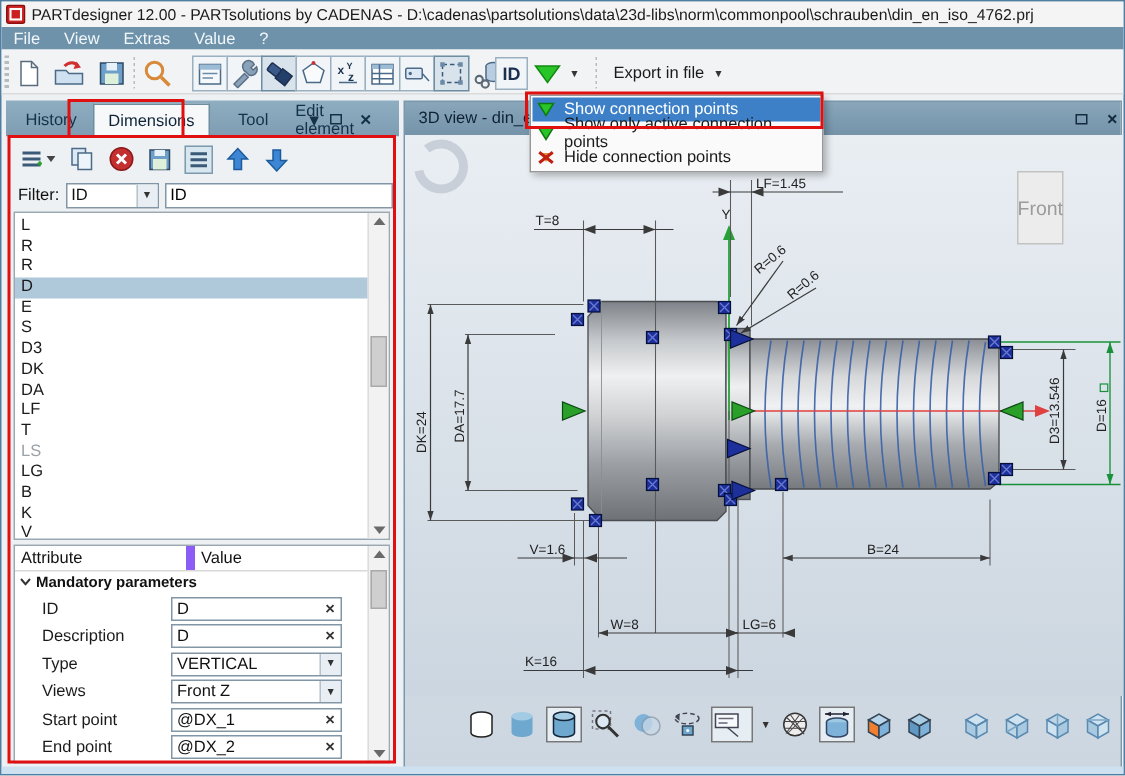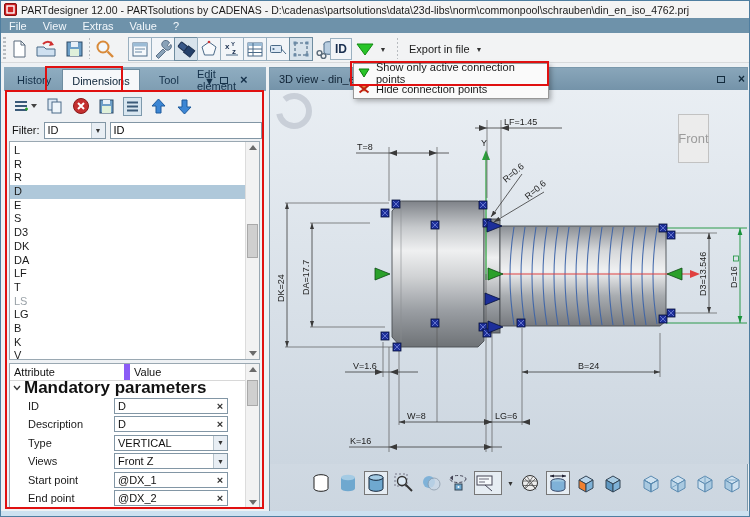--- a/index.html
+++ b/index.html
@@ -45,21 +45,21 @@
 .sb{position:absolute;width:14px;background:#f2f2f2;border-left:1px solid #dcdcdc}
 .sb .th{position:absolute;left:1px;width:11px;background:#cfcfcf;border:1px solid #a9a9a9}
 .sb .ar{position:absolute;left:3px;width:0;height:0;border-left:4px solid transparent;border-right:4px solid transparent}
 .ar.up{border-bottom:5px solid #6a6a6a}
 .ar.dn{border-top:5px solid #6a6a6a}
 
 .attr-table{position:absolute;left:8px;top:362px;width:251px;height:146px;border:1px solid #9aa8b2;background:#fff;overflow:hidden}
 .th-row{display:flex;height:17px;border-bottom:1px solid #d8d8d8}
 .th-c{font-size:11px;color:#111;padding:2px 0 0 4px}
 .th-c:first-child{width:120px;border-right:6px solid #8b5cf6}
-.group-row{height:14px;display:flex;align-items:center;gap:3px;padding-left:3px;font-size:17px;color:#111;font-weight:bold}
+.group-row{height:14px;display:flex;align-items:center;gap:3px;padding-left:3px;font-size:10px;color:#111;font-weight:bold}
 .trow{display:flex;align-items:center;height:16px;margin-top:2.5px}
 .tattr{width:104px;padding-left:18px;font-size:11px;color:#1a1a1a}
 .tval{width:114px;height:16px;border:1px solid #8296a5;background:#fff;display:flex;align-items:center;justify-content:space-between;padding-left:3px;font-size:11px}
 .tctl{width:14px;text-align:center;color:#333;font-size:11px;font-weight:bold}
 .tcaret{width:14px;height:14px;background:#e8eef4;border-left:1px solid #b8c4cc;display:flex;align-items:center;justify-content:center}
 
 .viewport{position:absolute;left:268px;top:66px;width:479px;height:448px;border:1px solid #7a98ac;background:linear-gradient(#e9eef3,#ccd6e0)}
 .vtitle{position:absolute;left:0;top:0;width:100%;height:22px;background:linear-gradient(#89a6ba,#7493a9);display:flex;align-items:center;padding-left:9px;color:#0e2234;font-size:11px}
 .vbtn{position:absolute;top:5px;width:13px;height:12px;display:flex;align-items:center;justify-content:center;color:#132b3d;font-weight:bold;font-size:10px}
 .front-btn{position:absolute;left:408px;top:46px;width:31px;height:49px;background:#ececec;border:1px solid #c2c2c2;display:flex;align-items:center;justify-content:center;color:#9b9b9b;font-size:13px}
@@ -678,20 +678,26 @@
             <polygon points="4,8 11,12 11,20 4,16" fill="#bcd6e8" stroke="#5a8ab0"></polygon>
             <polygon points="11,12 18,8 18,16 11,20" fill="#cfe2f0" stroke="#5a8ab0"></polygon>
             <line x1="11" y1="12" x2="11" y2="20" stroke="#7aa6c6"></line>
           </svg>
       </span>
 
     </div>
   </div>
 
   <div class="popup">
+    <div class="pmi hl">
+      <svg width="12" height="10">
+          <polygon points="1,1 11,1 6,9" fill="#28c428" stroke="#0e7a0e"></polygon>
+        </svg>
+      <span>Show connection points</span>
+    </div>
     <div class="pmi">
       <svg width="12" height="10">
           <polygon points="1,1 11,1 6,9" fill="#28c428" stroke="#0e7a0e"></polygon>
         </svg>
       <span>Show only active connection points</span>
     </div>
     <div class="pmi">
       <svg width="12" height="10">
           <polygon points="2,2 10,2 6,8" fill="#e09040"></polygon>
           <path d="M1.5 1.5L10.5 8.5M10.5 1.5L1.5 8.5" stroke="#c02010" stroke-width="2"></path>

